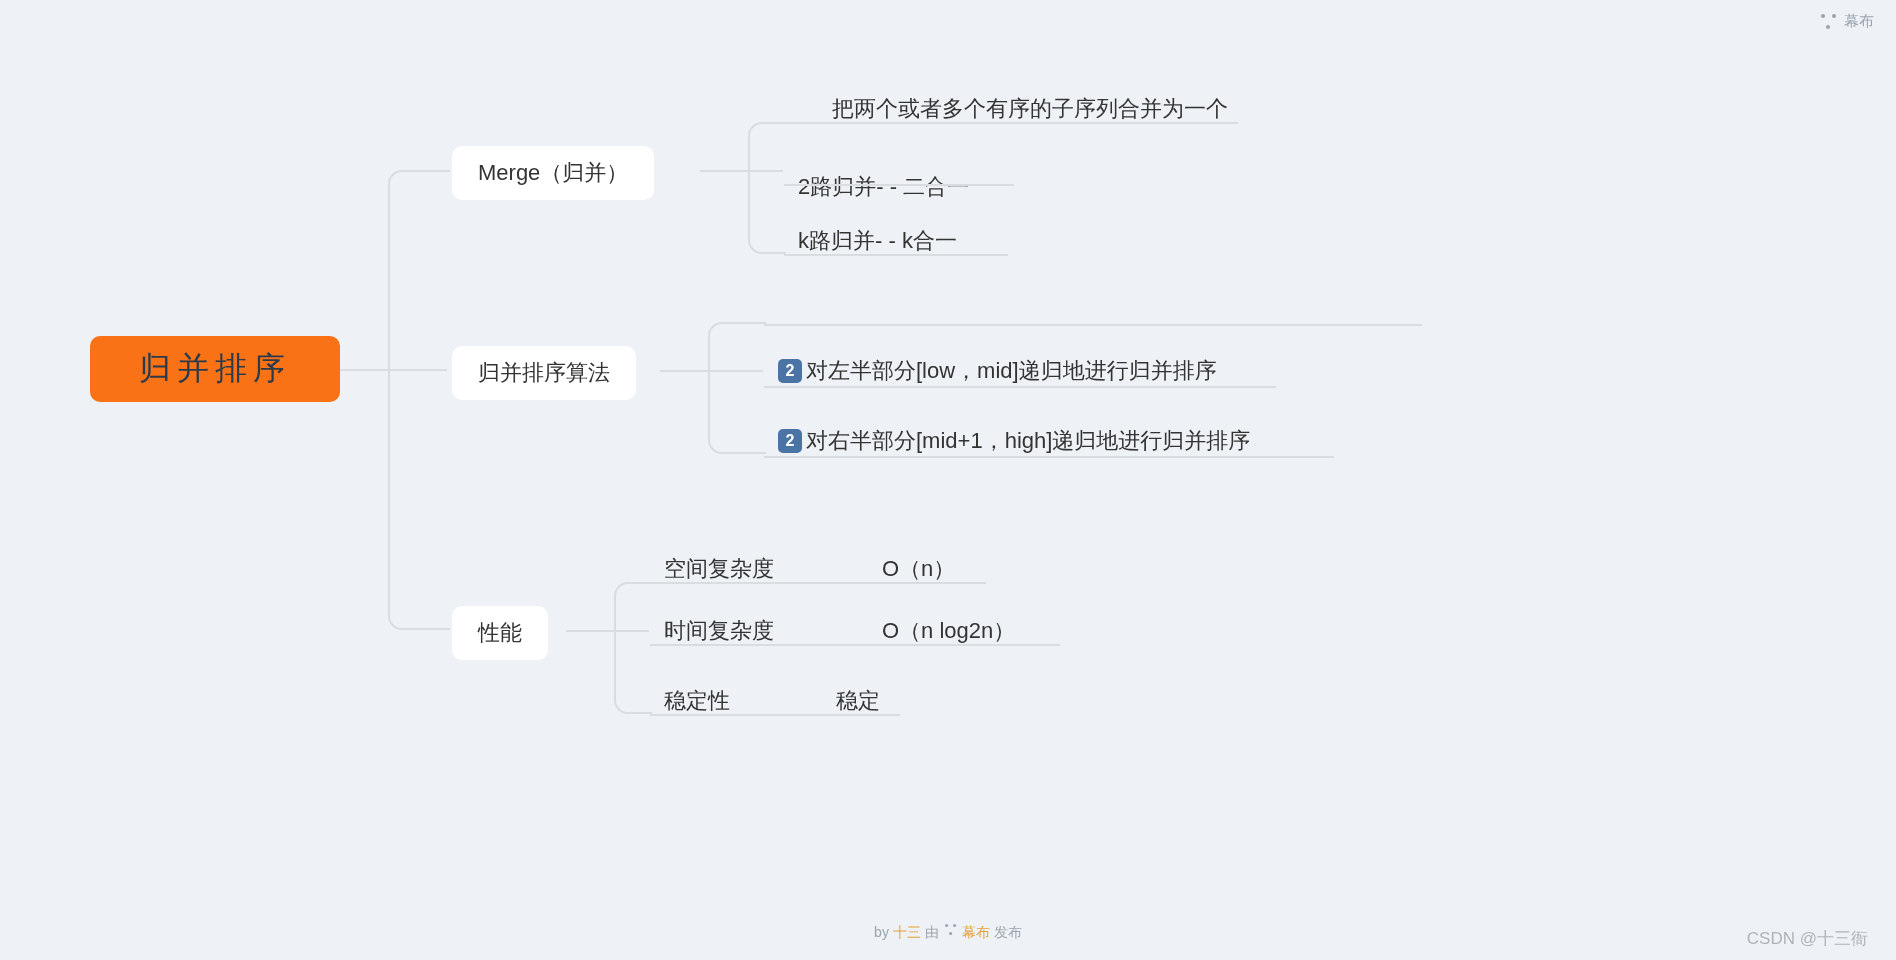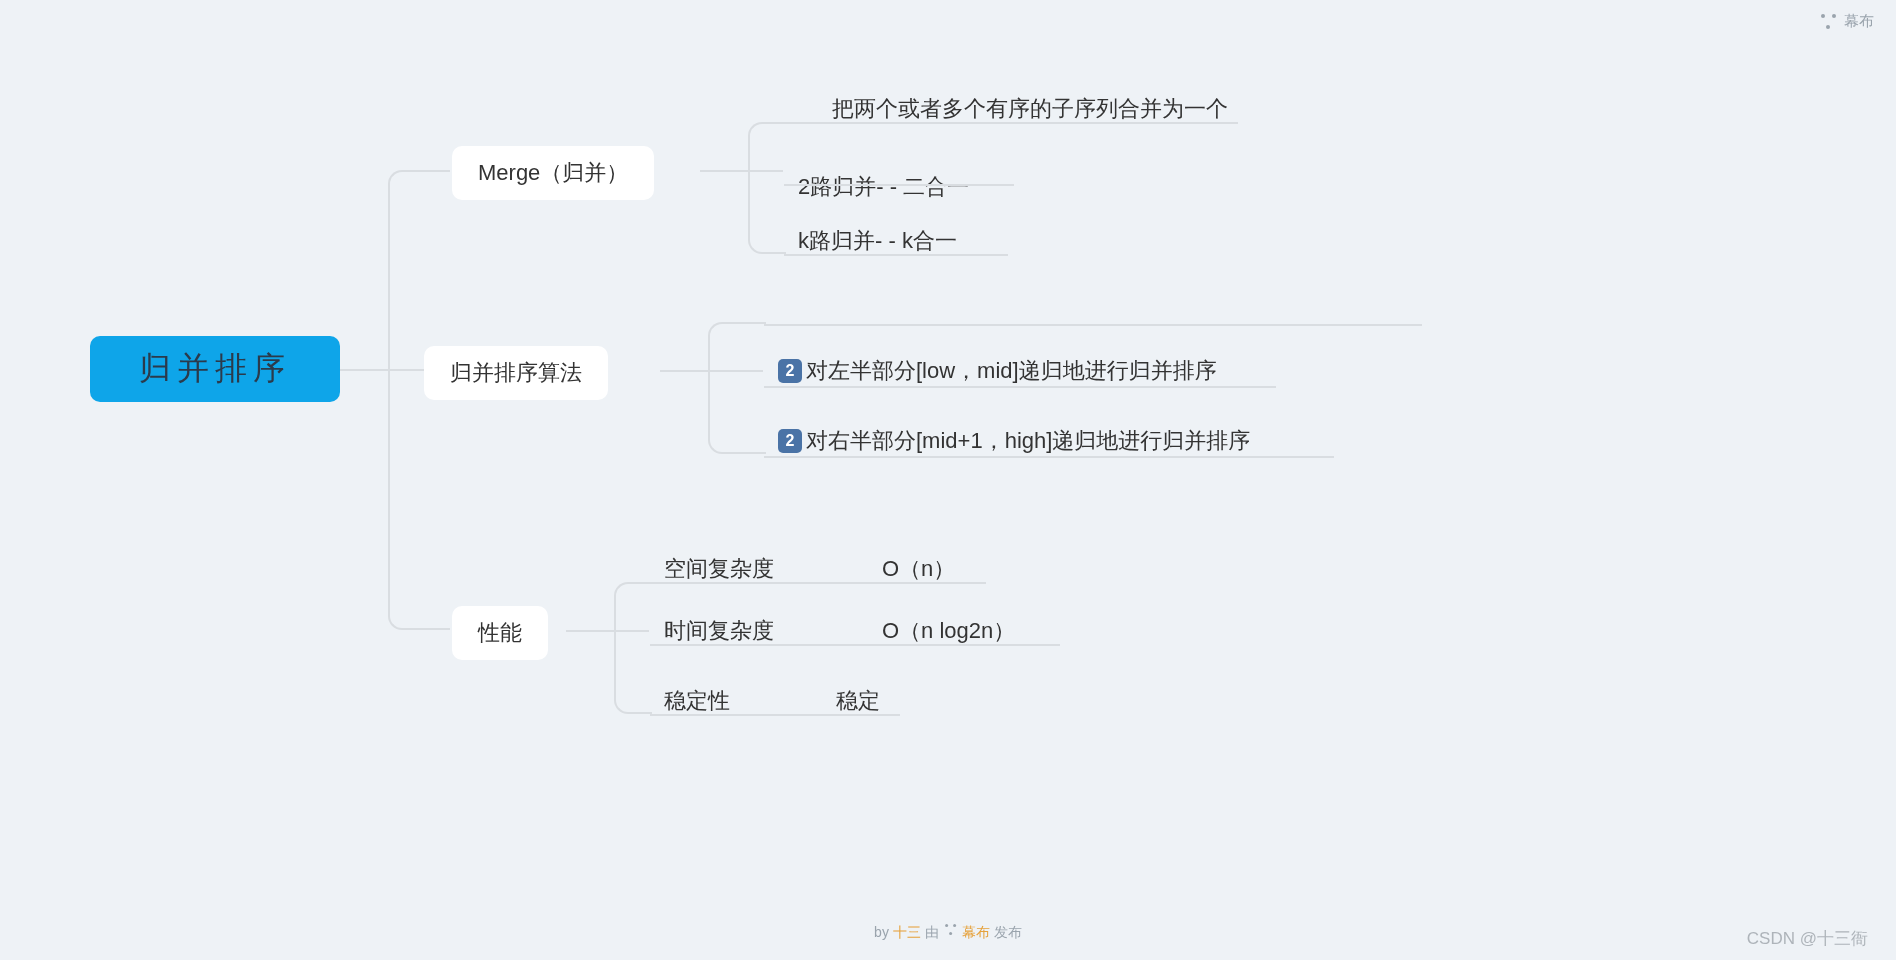--- a/index.html
+++ b/index.html
@@ -18,21 +18,21 @@
     inset: 0;
   }
 
   
   .root-node {
     position: absolute;
     left: 90px;
     top: 336px;
     width: 250px;
     height: 66px;
-    background: #0ea5e9;
+    background: #f97316;
     border-radius: 10px;
     display: flex;
     align-items: center;
     justify-content: center;
     font-size: 32px;
     color: #2b3a4b;
     letter-spacing: 6px;
   }
 
   
@@ -199,21 +199,21 @@
 
   <div class="leaf" style="left:798px; top:94px;margin-left:34px;"><span>把两个或者多个有序的子序列合并为一个</span></div>
   <div class="leaf-underline" style="left:784px; top:122px; width:454px;"></div>
 
   <div class="leaf" style="left:798px; top:156px;margin-top:16px;"><span>2路归并- - 二合一</span></div>
   <div class="leaf-underline" style="left:784px; top:184px; width:230px;"></div>
 
   <div class="leaf" style="left:798px; top:226px;"><span>k路归并- - k合一</span></div>
   <div class="leaf-underline" style="left:784px; top:254px; width:224px;"></div>
 
-  <div class="chip" style="left:424px; top:346px;">
+  <div class="chip" style="left:452px; top:346px;">
     <span>归并排序算法</span>
   </div>
   <div class="hline" style="left:660px; top:370px; width:48px;"></div>
   <div class="bracket" style="left:708px; top:322px; width:56px; height:132px;">
     <div class="arm-top" style="height:48px;"></div>
     <div class="arm-bot" style="height:84px;"></div>
     <div class="stub" style="left:-1px; top:48px; width:56px;"></div>
   </div>
 
   <div class="leaf-underline" style="left:764px; top:324px; width:658px;"></div>

